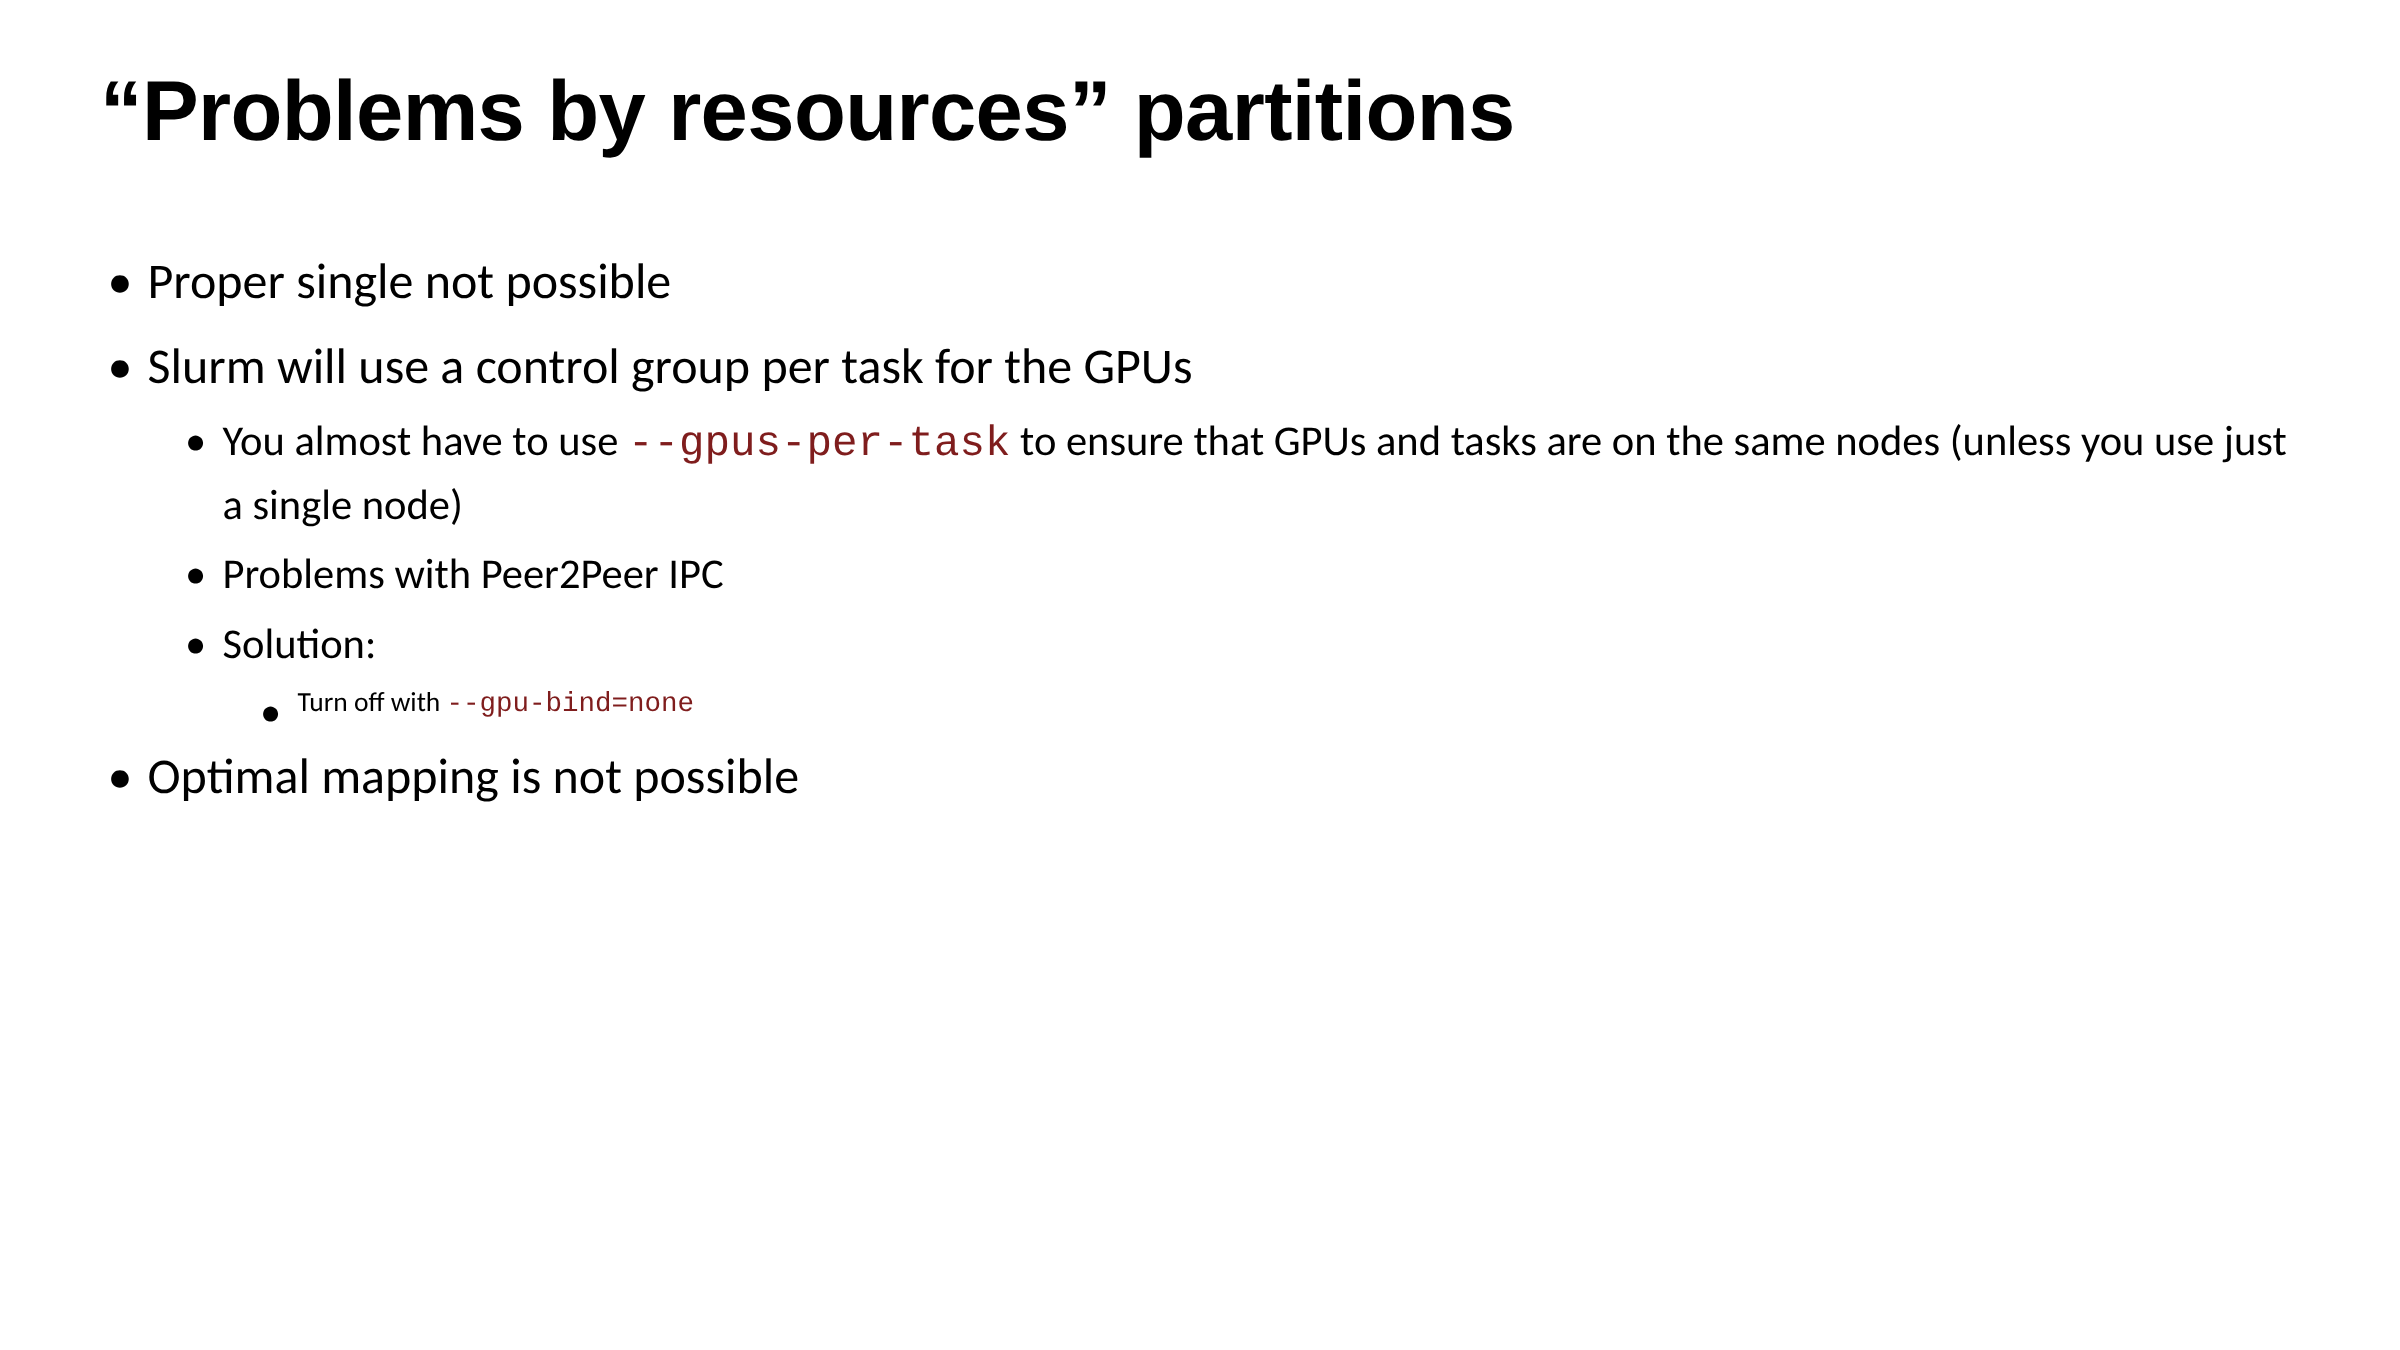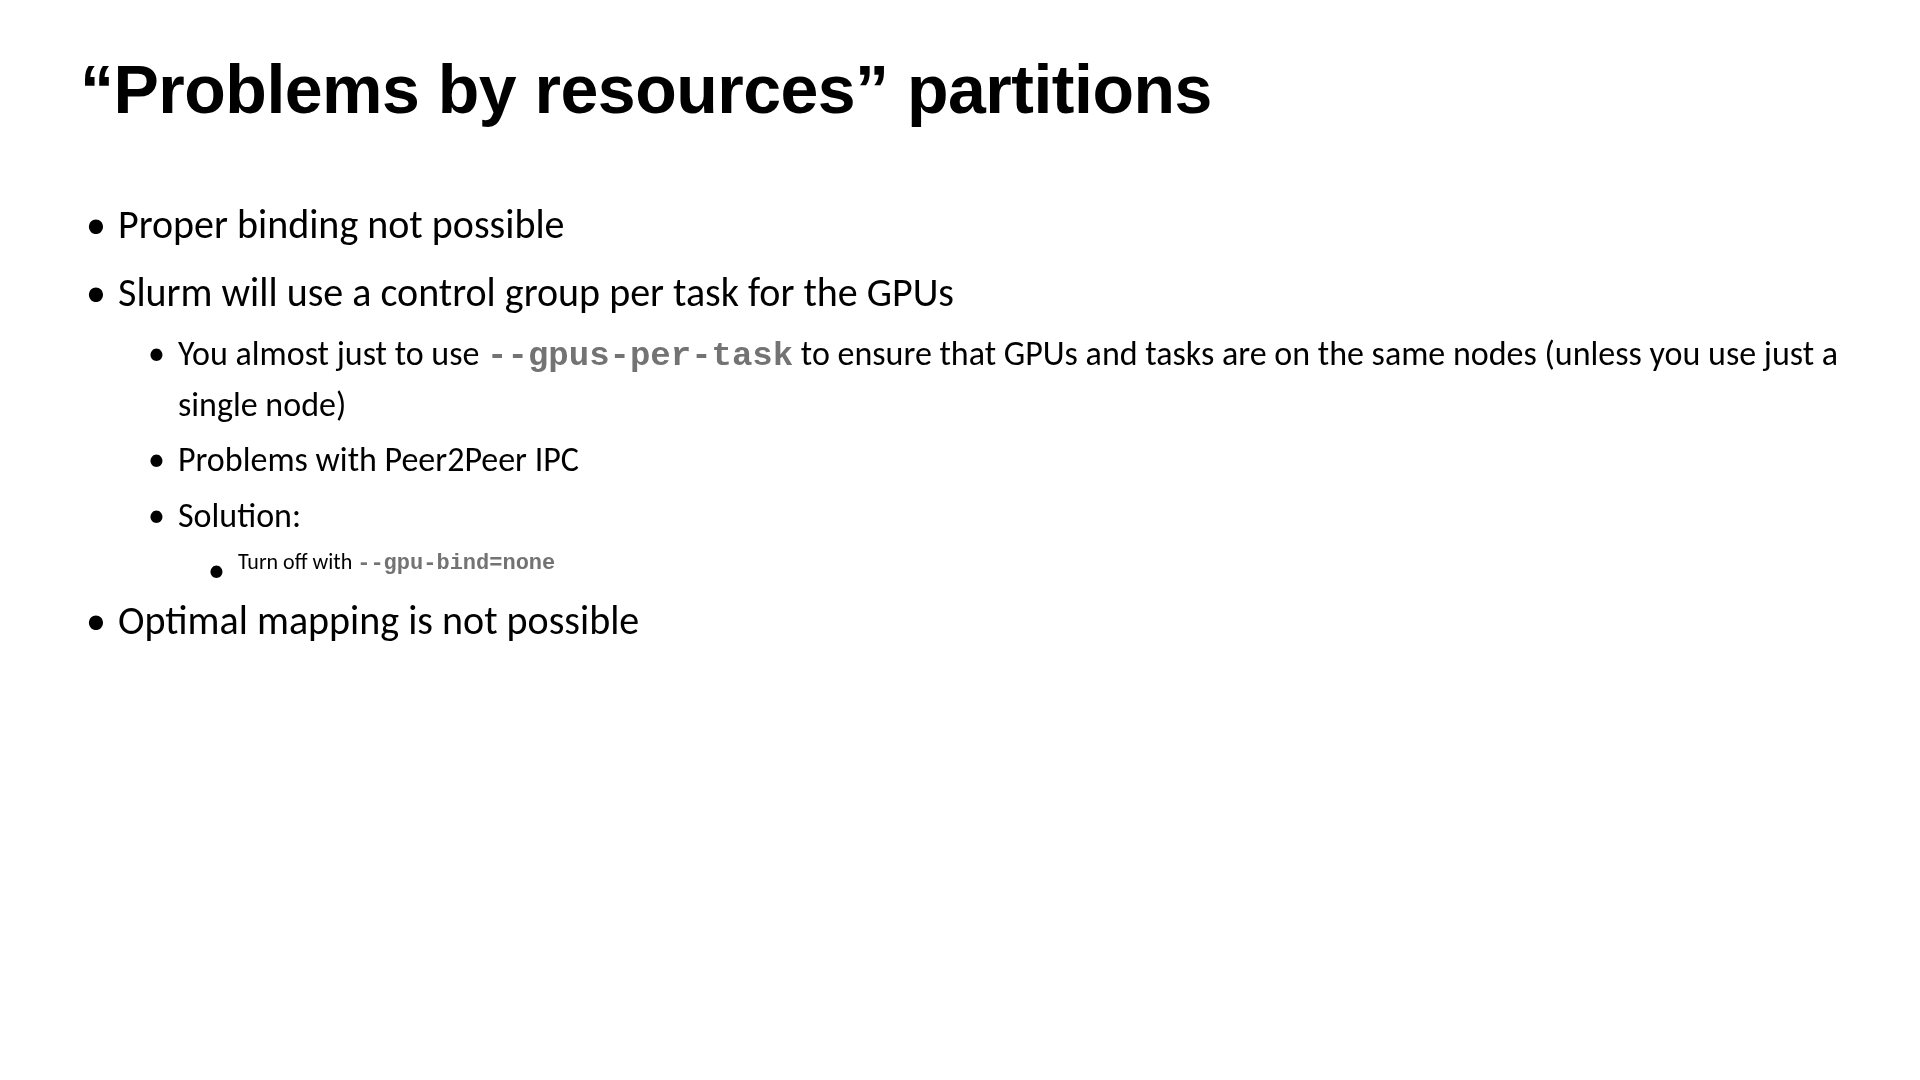--- a/index.html
+++ b/index.html
@@ -74,43 +74,43 @@
   }
   ul.level3 > li::before {
     content: "•";
     position: absolute;
     left: 4px;
     top: 0;
     font-size: 34px;
   }
   .code {
     font-family: "Consolas", "Courier New", monospace;
-    color: #737373;
-    font-weight: 700;
+    color: #7f1d1d;
+    font-weight: 400;
   }
 </style>
 </head>
 <body>
 
 <div class="slide">
 
   <h1 class="title">“Problems by resources” partitions</h1>
 
   <ul class="level1">
 
     <li>
-      <span>Proper binding not possible</span>
+      <span>Proper single not possible</span>
     </li>
 
     <li>
       <span>Slurm will use a control group per task for the GPUs</span>
 
       <ul class="level2">
         <li>
-          <span>You almost just to use </span><span class="code">--gpus-per-task</span><span> to ensure that GPUs and tasks are on the same nodes (unless you use just a single node)</span>
+          <span>You almost have to use </span><span class="code">--gpus-per-task</span><span> to ensure that GPUs and tasks are on the same nodes (unless you use just a single node)</span>
         </li>
         <li>
           <span>Problems with Peer2Peer IPC</span>
         </li>
         <li>
           <span>Solution:</span>
 
           <ul class="level3">
             <li>
               <span>Turn off with </span><span class="code">--gpu-bind=none</span>

